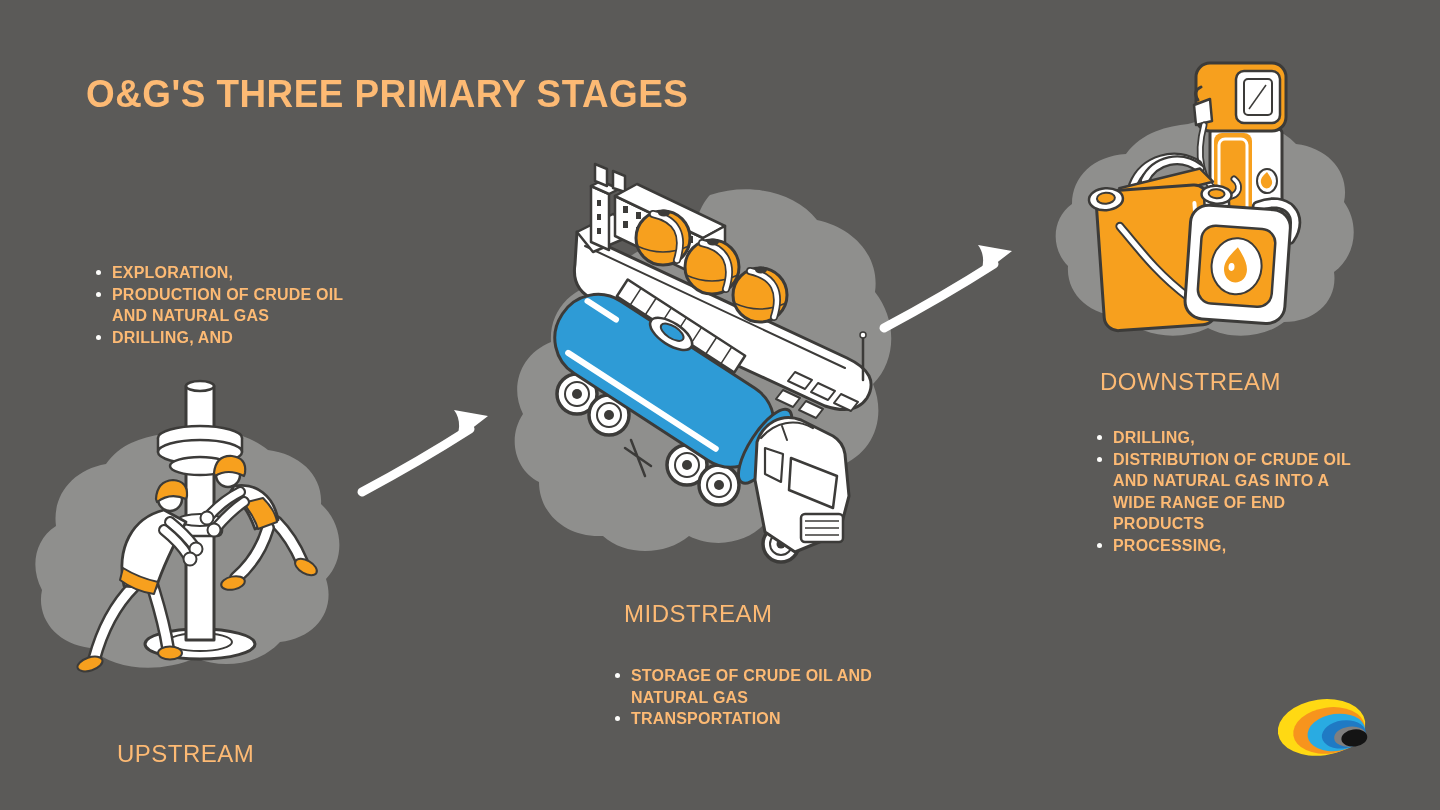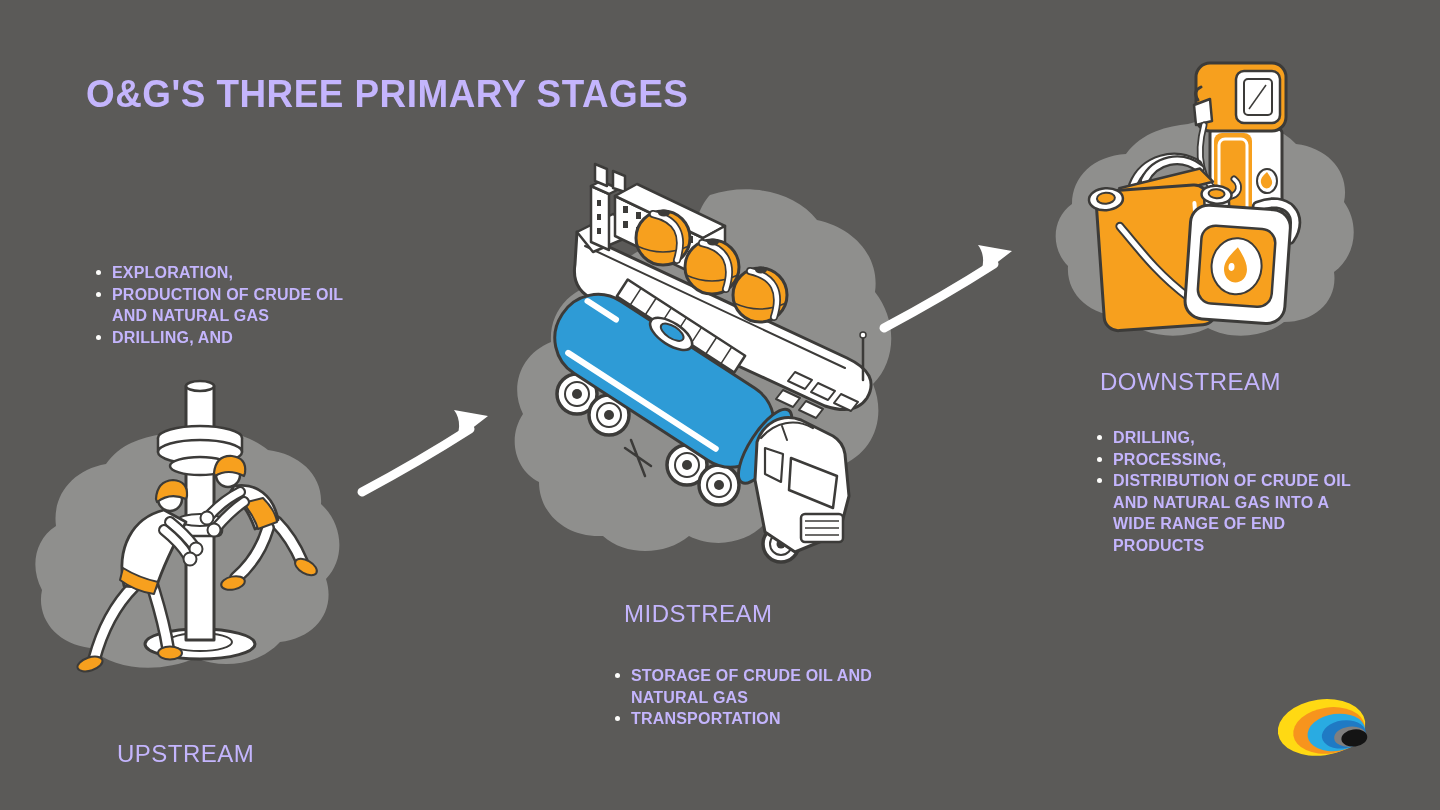--- a/index.html
+++ b/index.html
@@ -1,20 +1,20 @@
 <!DOCTYPE html>
 <html><head>
 <meta charset="utf-8">
 <style>
   html,body{margin:0;padding:0;background:#3a3a38;}
   .stage{
     position:relative;width:1440px;height:810px;overflow:hidden;
     background:#5b5a58;
     font-family:"Liberation Sans","DejaVu Sans",sans-serif;
-    color:#c4b5fd;
+    color:#fdba74;
   }
   .abs{position:absolute;}
   .title{
     left:86px;top:48px;font-size:38px;font-weight:700;letter-spacing:.5px;
     transform:scaleX(.97);transform-origin:left top;white-space:nowrap;
   }
   .stage-label{
     font-size:24px;font-weight:400;letter-spacing:.5px;white-space:nowrap;
   }
   ul.bullets{
@@ -311,22 +311,22 @@
 
   <div class="abs stage-label lab-mid">MIDSTREAM</div>
   <ul class="abs bullets bul-mid">
     <li>STORAGE OF CRUDE OIL AND NATURAL GAS</li>
     <li>TRANSPORTATION</li>
   </ul>
 
   <div class="abs stage-label lab-down">DOWNSTREAM</div>
   <ul class="abs bullets bul-down">
     <li>DRILLING,</li>
+    <li>DISTRIBUTION OF CRUDE OIL AND NATURAL GAS INTO A WIDE RANGE OF END PRODUCTS</li>
     <li>PROCESSING,</li>
-    <li>DISTRIBUTION OF CRUDE OIL AND NATURAL GAS INTO A WIDE RANGE OF END PRODUCTS</li>
   </ul>
 
   <svg class="abs logo" width="120" height="80" viewBox="0 0 120 80">
     <g transform="rotate(-8 60 40)">
       <ellipse cx="50" cy="36" rx="44" ry="28" fill="#ffd913"></ellipse>
       <ellipse cx="57" cy="40" rx="36" ry="23" fill="#f7941d"></ellipse>
       <ellipse cx="64" cy="43" rx="29" ry="18.5" fill="#29abe2"></ellipse>
       <ellipse cx="71" cy="46" rx="22" ry="14" fill="#1f7ac4"></ellipse>
       <ellipse cx="77" cy="49" rx="16" ry="10" fill="#7f7f7f"></ellipse>
       <ellipse cx="81" cy="51" rx="13" ry="8.5" fill="#141414"></ellipse>

